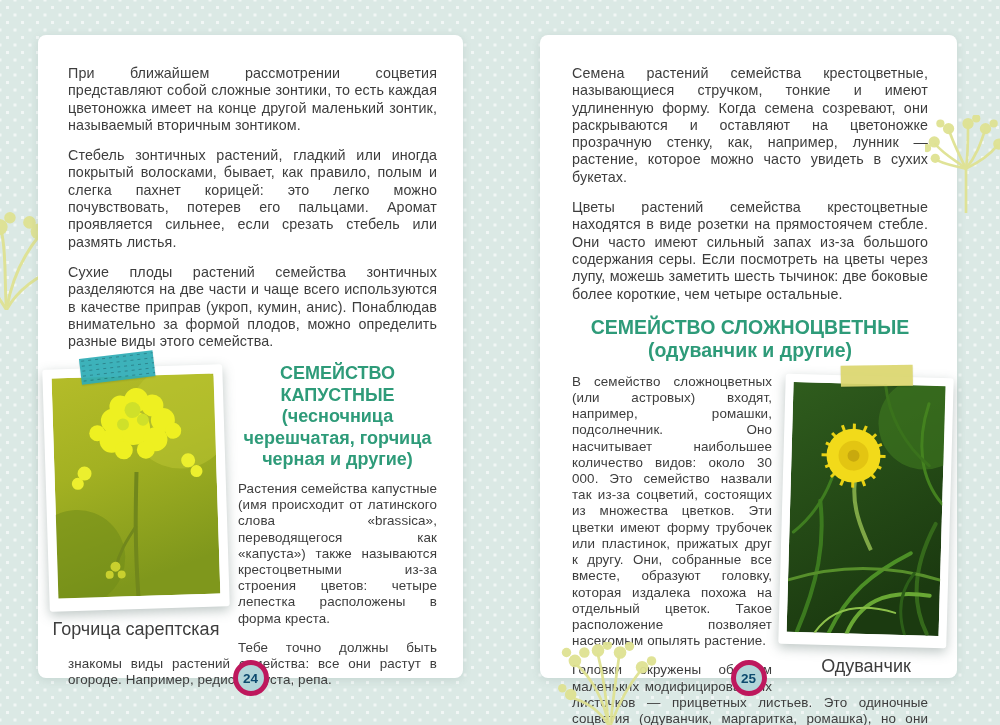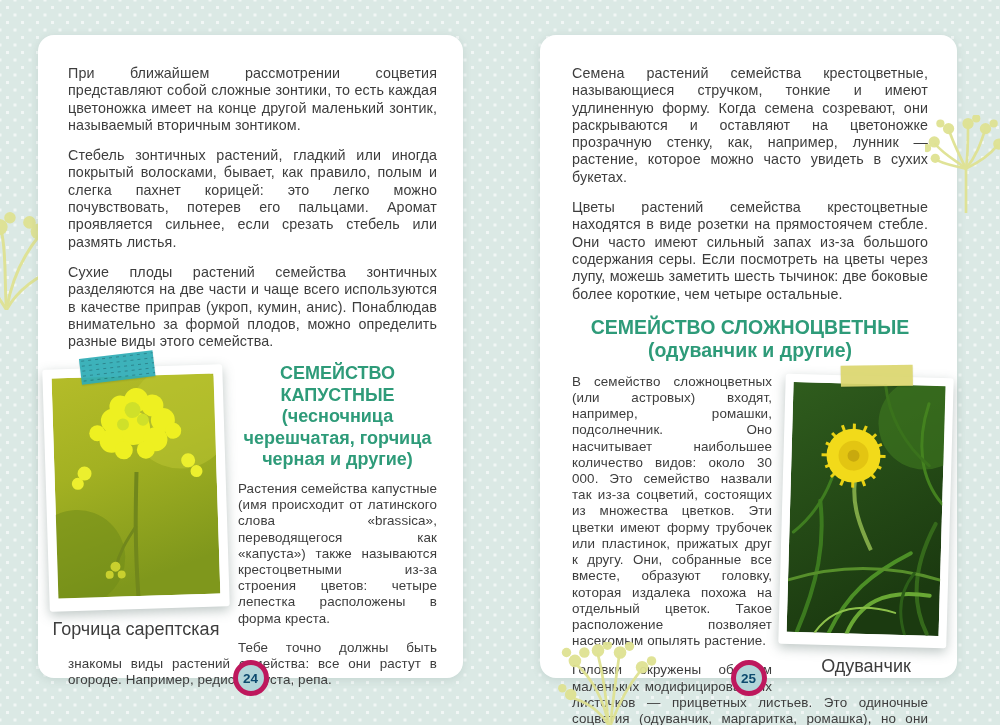--- a/index.html
+++ b/index.html
@@ -10,21 +10,21 @@
     background-color:#dbe9e5;
     background-image:
       radial-gradient(rgba(255,255,255,.6) 1.6px, transparent 1.8px),
       radial-gradient(rgba(255,255,255,.6) 1.6px, transparent 1.8px);
     background-size:15px 15px;
     background-position:0 0, 7.5px 7.5px;
   }
 
   .page {
     position:absolute; top:35px; height:643px; background:#ffffff;
-    border-radius:16px; box-shadow:0 2px 8px rgba(90,120,115,.16);
+    border-radius:8px; box-shadow:0 2px 8px rgba(90,120,115,.16);
     z-index:2;
   }
   .page-left  { left:38px;  width:425px; }
   .page-right { left:540px; width:417px; }
   .page-inner-left  { padding:30px 26px 0 30px; }
   .page-inner-right { padding:30px 29px 0 32px; }
 
   p.body {
     margin:0 0 13px 0; font-size:14.3px; line-height:17.3px;
     color:#3d3d3d; text-align:justify; letter-spacing:.1px;

